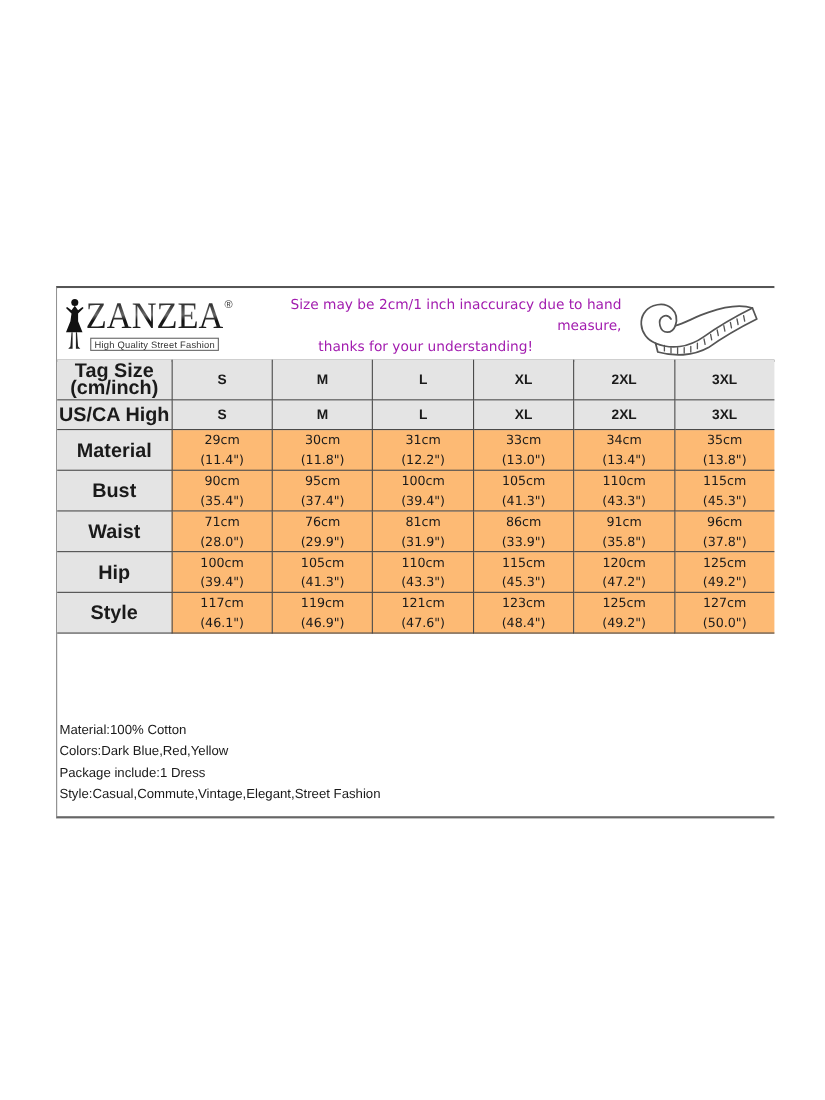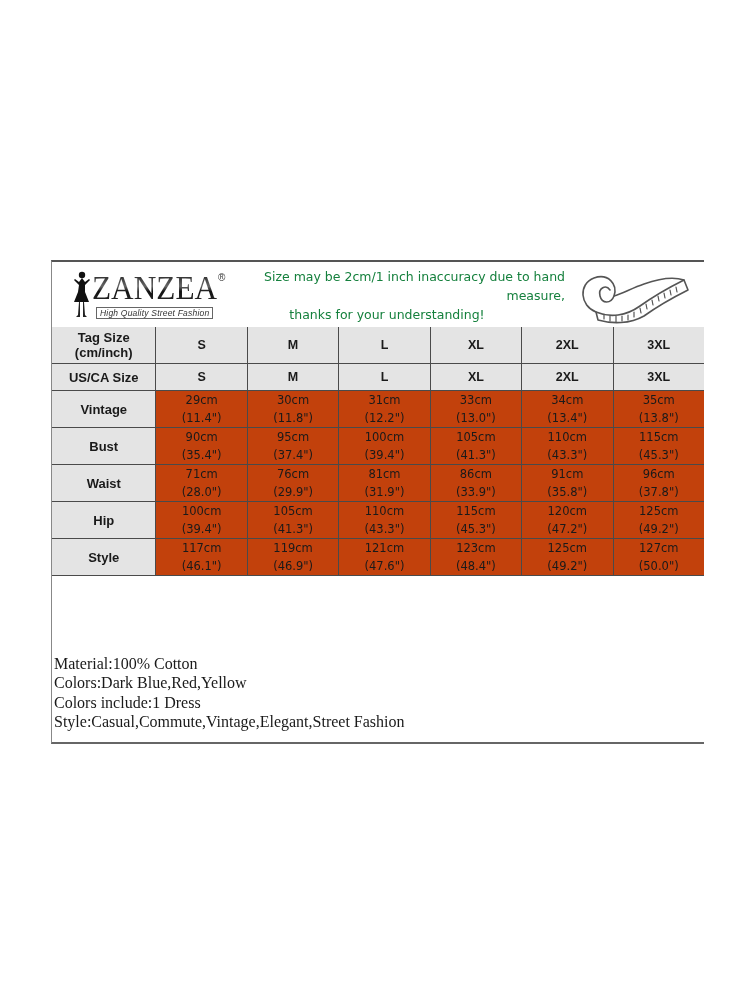--- a/index.html
+++ b/index.html
@@ -1,39 +1,39 @@
 <!DOCTYPE html>
 <html><head>
   <meta charset="utf-8">
   <style>
     html, body { margin: 0; padding: 0; background: #ffffff; }
     body { width: 750px; height: 1000px; position: relative; overflow: hidden; font-family: "Liberation Sans", sans-serif; color: #1a1a1a; }
     .chart { position: absolute; left: 51px; top: 260px; width: 652px; height: 480px; border-top: 2px solid #555; border-bottom: 2px solid #666; border-left: 1px solid #888; }
     .header { position: absolute; left: 0; top: 0; width: 652px; height: 65px; border-bottom: 2px solid #444; background: #fff; }
-    .logo { position: absolute; left: 20px; top: 6px; width: 170px; height: 54px; }
+    .logo { position: absolute; left: 6px; top: 6px; width: 170px; height: 54px; }
     .logo-figure { position: absolute; left: 0; top: 2px; width: 22px; height: 48px; }
     .logo-word { position: absolute; left: 20px; top: 2px; font-family: "Liberation Serif", serif; font-size: 34px; letter-spacing: 0px; color: #222; background: linear-gradient(180deg, #111 0%, #666 45%, #111 60%, #333 100%); -webkit-background-clip: text; background-clip: text; -webkit-text-fill-color: transparent; line-height: 36px; transform: scaleX(0.92); transform-origin: left; }
     .logo-reg { position: absolute; left: 146px; top: 4px; font-size: 10px; color: #333; }
-    .logo-tag { position: absolute; left: 24px; top: 39px; font-size: 8.5px; color: #333; border: 1px solid #666; padding: 0 3px; line-height: 10px; letter-spacing: 0.2px; font-style: italic; }
-    .notice { position: absolute; left: 155px; top: 5px; width: 360px; text-align: center; font-family: "DejaVu Sans", sans-serif; font-size: 12.5px; line-height: 19px; color: #15803d; }
+    .logo-tag { position: absolute; left: 24px; top: 39px; font-size: 8.5px; color: #333; border: 1px solid #666; padding: 0 3px; line-height: 10px; letter-spacing: 0.2px; }
+    .notice { position: absolute; left: 155px; top: 5px; width: 360px; text-align: center; font-family: "DejaVu Sans", sans-serif; font-size: 12.5px; line-height: 19px; color: #a21caf; }
     .notice div:first-child { text-align: right; padding-right: 2px; }
     .tape { position: absolute; left: 522px; top: 4px; width: 118px; height: 58px; }
     table.sizes { position: absolute; left: 0; top: 65px; border-collapse: collapse; width: 652px; }
     table.sizes td { border: 1.5px solid #4a4a4a; text-align: center; vertical-align: middle; padding: 0; }
-    table.sizes td.label { width: 104px; background: #e4e4e4; font-weight: bold; font-size: 13px; line-height: 15px; color: #1a1a1a; }
+    table.sizes td.label { width: 104px; background: #e4e4e4; font-weight: bold; font-size: 18px; line-height: 15px; color: #1a1a1a; }
     table.sizes tr.top td.val { background: #e4e4e4; font-weight: bold; font-size: 12.5px; color: #1a1a1a; }
     table.sizes td.val { width: 91px; }
-    table.sizes tr.meas td.val { background: #c2410c; font-family: "DejaVu Sans", sans-serif; font-size: 11.5px; line-height: 18px; color: #1a1a1a; }
+    table.sizes tr.meas td.val { background: #fdba74; font-family: "DejaVu Sans", sans-serif; font-size: 11.5px; line-height: 18px; color: #1a1a1a; }
     table.sizes td:first-child { border-left: none; }
     table.sizes td:last-child { border-right: none; }
     table.sizes tr:first-child td { border-top: none; }
     tr.r-tag td { height: 36px; }
     tr.r-std td { height: 26px; }
     tr.meas td { height: 36px; }
-    .notes { position: absolute; left: 2px; top: 392px; font-family: Liberation Serif, serif; font-size: 16px; line-height: 19.3px; color: #1a1a1a; }
+    .notes { position: absolute; left: 2px; top: 392px; font-family: Liberation Sans, sans-serif; font-size: 12px; line-height: 19.3px; color: #1a1a1a; }
   </style>
 </head>
 <body>
 
 <div class="chart">
   <div class="header">
     <div class="logo">
       <svg class="logo-figure" viewBox="0 0 22 48">
         <circle cx="10" cy="5" r="3.2" fill="#111"></circle>
         <path d="M10 8 L7 12 L3 9 L2 10 L7 15 L6 22 L2 32 L17 32 L13 22 L13 15 L18 10 L17 9 L13 12 Z" fill="#111"></path>
@@ -60,31 +60,31 @@
         <tr class="top r-tag">
       <td class="label"><span>Tag Size</span><br><span>(cm/inch)</span></td>
       <td class="val">S</td>
       <td class="val">M</td>
       <td class="val">L</td>
       <td class="val">XL</td>
       <td class="val">2XL</td>
       <td class="val">3XL</td>
     </tr>
     <tr class="top r-std">
-      <td class="label">US/CA Size</td>
+      <td class="label">US/CA High</td>
       <td class="val">S</td>
       <td class="val">M</td>
       <td class="val">L</td>
       <td class="val">XL</td>
       <td class="val">2XL</td>
       <td class="val">3XL</td>
     </tr>
 
     <tr class="meas">
-      <td class="label">Vintage</td>
+      <td class="label">Material</td>
       <td class="val"><span>29cm</span><br><span>(11.4")</span></td>
       <td class="val"><span>30cm</span><br><span>(11.8")</span></td>
       <td class="val"><span>31cm</span><br><span>(12.2")</span></td>
       <td class="val"><span>33cm</span><br><span>(13.0")</span></td>
       <td class="val"><span>34cm</span><br><span>(13.4")</span></td>
       <td class="val"><span>35cm</span><br><span>(13.8")</span></td>
     </tr>
     <tr class="meas">
       <td class="label">Bust</td>
       <td class="val"><span>90cm</span><br><span>(35.4")</span></td>
@@ -120,16 +120,16 @@
       <td class="val"><span>123cm</span><br><span>(48.4")</span></td>
       <td class="val"><span>125cm</span><br><span>(49.2")</span></td>
       <td class="val"><span>127cm</span><br><span>(50.0")</span></td>
     </tr>
   </tbody>
     </table>
 
   <div class="notes">
     <div>Material:100% Cotton</div>
     <div>Colors:Dark Blue,Red,Yellow</div>
-    <div>Colors include:1 Dress</div>
+    <div>Package include:1 Dress</div>
     <div>Style:Casual,Commute,Vintage,Elegant,Street Fashion</div>
   </div>
 </div>
 
 </body></html>

